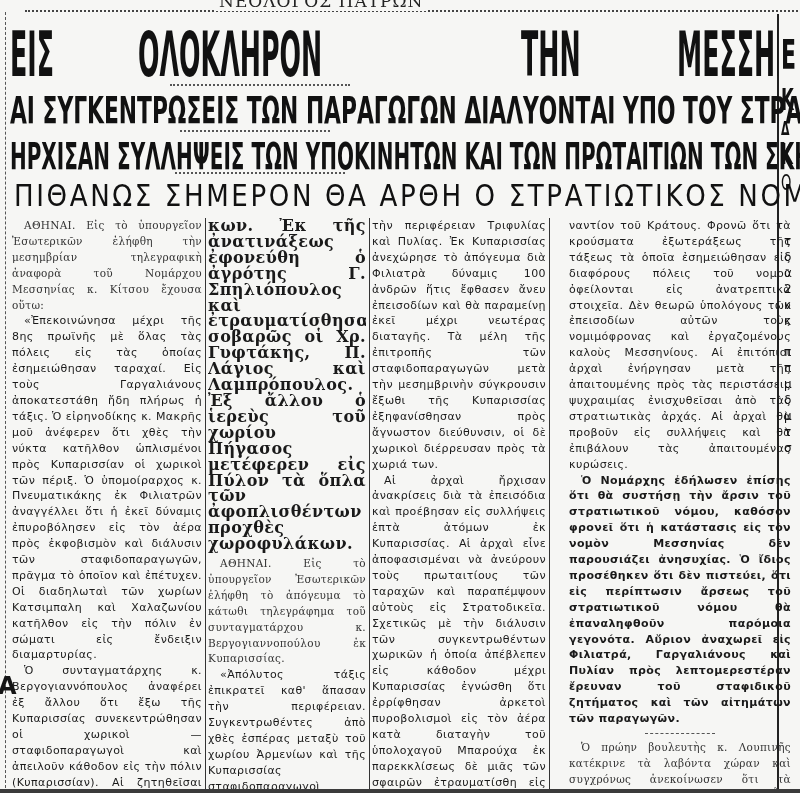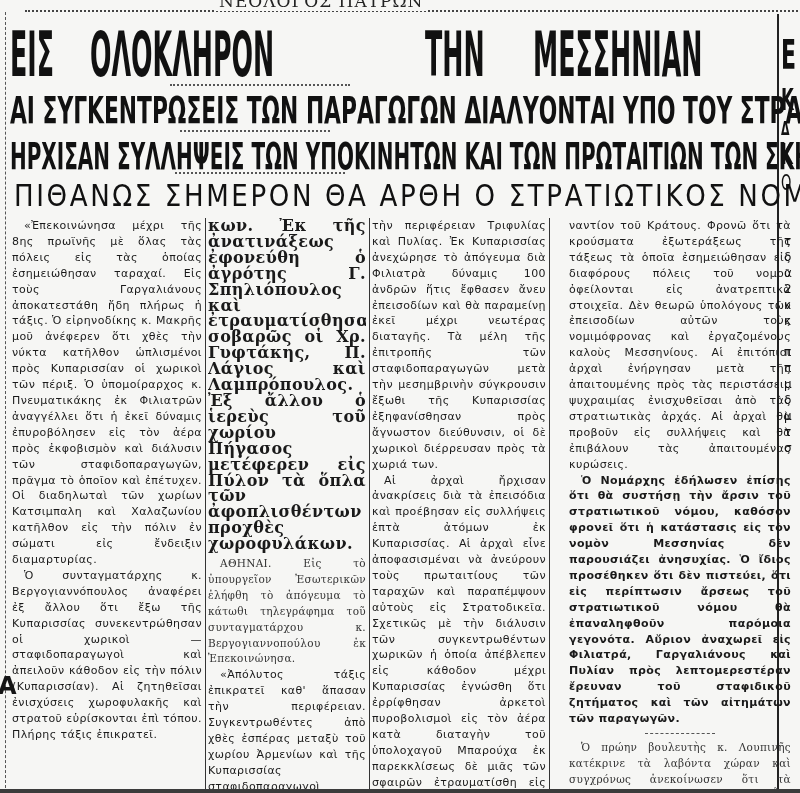--- a/index.html
+++ b/index.html
@@ -19,21 +19,21 @@
       font-family: "DejaVu Serif", serif; font-size: 17px; letter-spacing: 1px;
       color: #222; background: #f6f6f4; padding: 0 4px;
     }
     .frame-left { position: absolute; left: 5px; top: 12px; width: 1px; height: 781px; border-left: 1px dashed #555; }
     .frame-right { position: absolute; left: 777px; top: 14px; width: 2px; height: 779px; background: #222; }
     .headline {
       position: absolute; left: 10px; width: 768px;
       font-family: "DejaVu Sans", sans-serif; font-weight: bold;
       color: #111; white-space: nowrap; overflow: hidden;
       transform-origin: left top;
-      display: flex; justify-content: space-between;
+      display: flex; justify-content: space-between; gap: 48px;
     }
     .h1 { top: 18px; height: 62px; font-size: 46px; letter-spacing: 0; }
     .h1 span { display: inline-block; transform: scaleX(0.55) scaleY(1.35); transform-origin: left top; }
     .h-wide { position: absolute; left: 10px; width: 768px; white-space: nowrap; }
     .h-text {
       display: inline-block; font-family: "DejaVu Sans", sans-serif; font-weight: bold; color: #111;
       transform-origin: left top;
     }
     .rule { position: absolute; height: 1px; border-top: 2px dotted #555; }
     .sub {
@@ -104,28 +104,29 @@
 
   <div class="sub">
     <span>ΠΙΘΑΝΩΣ ΣΗΜΕΡΟΝ ΘΑ ΑΡΘΗ Ο ΣΤΡΑΤΙΩΤΙΚΟΣ ΝΟΜΟΣ</span>
   </div>
 
   <div class="vsep" style="left:205px;"></div>
   <div class="vsep" style="left:369px;"></div>
   <div class="vsep" style="left:549px;"></div>
 
   <div class="col c1">
+    <p class="small">ΑΘΗΝΑΙ. Εἰς τὸ ὑπουργεῖον Ἐσωτερικῶν ἐλήφθη τὴν μεσημβρίαν τηλεγραφικὴ ἀναφορὰ τοῦ Νομάρχου Μεσσηνίας κ. Κίτσου ἔχουσα οὕτω:</p>
     <p class="sans">«Ἐπεκοινώνησα μέχρι τῆς 8ης πρωϊνῆς μὲ ὅλας τὰς πόλεις εἰς τὰς ὁποίας ἐσημειώθησαν ταραχαί. Εἰς τοὺς Γαργαλιάνους ἀποκατεστάθη ἤδη πλήρως ἡ τάξις. Ὁ εἰρηνοδίκης κ. Μακρῆς μοῦ ἀνέφερεν ὅτι χθὲς τὴν νύκτα κατῆλθον ὡπλισμένοι πρὸς Κυπαρισσίαν οἱ χωρικοὶ τῶν πέριξ. Ὁ ὑπομοίραρχος κ. Πνευματικάκης ἐκ Φιλιατρῶν ἀναγγέλλει ὅτι ἡ ἐκεῖ δύναμις ἐπυροβόλησεν εἰς τὸν ἀέρα πρὸς ἐκφοβισμὸν καὶ διάλυσιν τῶν σταφιδοπαραγωγῶν, πρᾶγμα τὸ ὁποῖον καὶ ἐπέτυχεν. Οἱ διαδηλωταὶ τῶν χωρίων Κατσιμπαλη καὶ Χαλαζωνίου κατῆλθον εἰς τὴν πόλιν ἐν σώματι εἰς ἔνδειξιν διαμαρτυρίας.</p>
     <p class="sans">Ὁ συνταγματάρχης κ. Βεργογιαννόπουλος ἀναφέρει ἐξ ἄλλου ὅτι ἔξω τῆς Κυπαρισσίας συνεκεντρώθησαν οἱ χωρικοὶ — σταφιδοπαραγωγοὶ καὶ ἀπειλοῦν κάθοδον εἰς τὴν πόλιν (Κυπαρισσίαν). Αἱ ζητηθεῖσαι ἐνισχύσεις χωροφυλακῆς καὶ στρατοῦ εὑρίσκονται ἐπὶ τόπου. Πλήρης τάξις ἐπικρατεῖ.</p>
 
   </div>
 
   <div class="col c2">
     <p class="boldp" style="text-indent:0">κων. Ἐκ τῆς ἀνατινάξεως ἐφονεύθη ὁ ἀγρότης Γ. Σπηλιόπουλος καὶ ἐτραυματίσθησαν σοβαρῶς οἱ Χρ. Γυφτάκης, Π. Λάγιος καὶ Λαμπρόπουλος. Ἐξ ἄλλου ὁ ἱερεὺς τοῦ χωρίου Πήγασος μετέφερεν εἰς Πύλον τὰ ὅπλα τῶν ἀφοπλισθέντων προχθὲς χωροφυλάκων.</p>
-    <p class="small" style="margin-top:4px">ΑΘΗΝΑΙ. Εἰς τὸ ὑπουργεῖον Ἐσωτερικῶν ἐλήφθη τὸ ἀπόγευμα τὸ κάτωθι τηλεγράφημα τοῦ συνταγματάρχου κ. Βεργογιαννοπούλου ἐκ Ἐπεκοινώνησα.</p>
+    <p class="small" style="margin-top:4px">ΑΘΗΝΑΙ. Εἰς τὸ ὑπουργεῖον Ἐσωτερικῶν ἐλήφθη τὸ ἀπόγευμα τὸ κάτωθι τηλεγράφημα τοῦ συνταγματάρχου κ. Βεργογιαννοπούλου ἐκ Κυπαρισσίας.</p>
     <p class="sans">«Ἀπόλυτος τάξις ἐπικρατεῖ καθ' ἅπασαν τὴν περιφέρειαν. Συγκεντρωθέντες ἀπὸ χθὲς ἑσπέρας μεταξὺ τοῦ χωρίου Ἀρμενίων καὶ τῆς Κυπαρισσίας σταφιδοπαραγωγοὶ ἐγκαταλειφθέντες ὑπὸ τῆς ἐπιτροπῆς των φαίνονται διατεθειμένοι νὰ ἐπανέλθουν εἰς τὰ χωρία των. Ἀπὸ σήμερον ἐνεργοῦνται τὰ δέοντα κατὰ τῶν ὑπαιτίων. Ἰσχυρὸν τμῆμα ἀστυνομικῆς δυνάμεως μετέβη τὸ ἀπόγευμα εἰς τὸ χωρίον Ἀρμενίων, εἰς τὸ Φιλιατρὰ καὶ τοὺς Γαργαλιάνους πρὸς διάλυσιν τῶν συγκεντρώσεων καὶ πρόληψιν νέων τοιούτων».</p>
 
   </div>
 
   <div class="col c3">
     <p class="sans" style="text-indent:0">τὴν περιφέρειαν Τριφυλίας καὶ Πυλίας. Ἐκ Κυπαρισσίας ἀνεχώρησε τὸ ἀπόγευμα διὰ Φιλιατρὰ δύναμις 100 ἀνδρῶν ἥτις ἔφθασεν ἄνευ ἐπεισοδίων καὶ θὰ παραμείνῃ ἐκεῖ μέχρι νεωτέρας διαταγῆς. Τὰ μέλη τῆς ἐπιτροπῆς τῶν σταφιδοπαραγωγῶν μετὰ τὴν μεσημβρινὴν σύγκρουσιν ἔξωθι τῆς Κυπαρισσίας ἐξηφανίσθησαν πρὸς ἄγνωστον διεύθυνσιν, οἱ δὲ χωρικοὶ διέρρευσαν πρὸς τὰ χωριά των.</p>
     <p class="sans">Αἱ ἀρχαὶ ἤρχισαν ἀνακρίσεις διὰ τὰ ἐπεισόδια καὶ προέβησαν εἰς συλλήψεις ἑπτὰ ἀτόμων ἐκ Κυπαρισσίας. Αἱ ἀρχαὶ εἶνε ἀποφασισμέναι νὰ ἀνεύρουν τοὺς πρωταιτίους τῶν ταραχῶν καὶ παραπέμψουν αὐτοὺς εἰς Στρατοδικεῖα. Σχετικῶς μὲ τὴν διάλυσιν τῶν συγκεντρωθέντων χωρικῶν ἡ ὁποία ἀπέβλεπεν εἰς κάθοδον μέχρι Κυπαρισσίας ἐγνώσθη ὅτι ἐρρίφθησαν ἀρκετοὶ πυροβολισμοὶ εἰς τὸν ἀέρα κατὰ διαταγὴν τοῦ ὑπολοχαγοῦ Μπαρούχα ἐκ παρεκκλίσεως δὲ μιᾶς τῶν σφαιρῶν ἐτραυματίσθη εἰς τὴν χεῖρα ὁ χωρικὸς Οἰκονομόπουλος. Οἱ συγκεντρωθέντες εἶχον φθάσει εἰς ἀπόστασιν 4 χιλιομέτρων ἀπὸ τῆς Κυπαρισσίας, ἀπετράπη δὲ ἡ εἴσοδος εἰς αὐτὴν χάρις εἰς τὴν ἀντίστασιν τῶν στρατιωτικῶν δυνάμεων, αἱ ὁποῖαι ἀπετέλεσαν φραγμὸν ἀσφαλείας πέριξ τῆς πόλεως.</p>
 
   </div>
 

